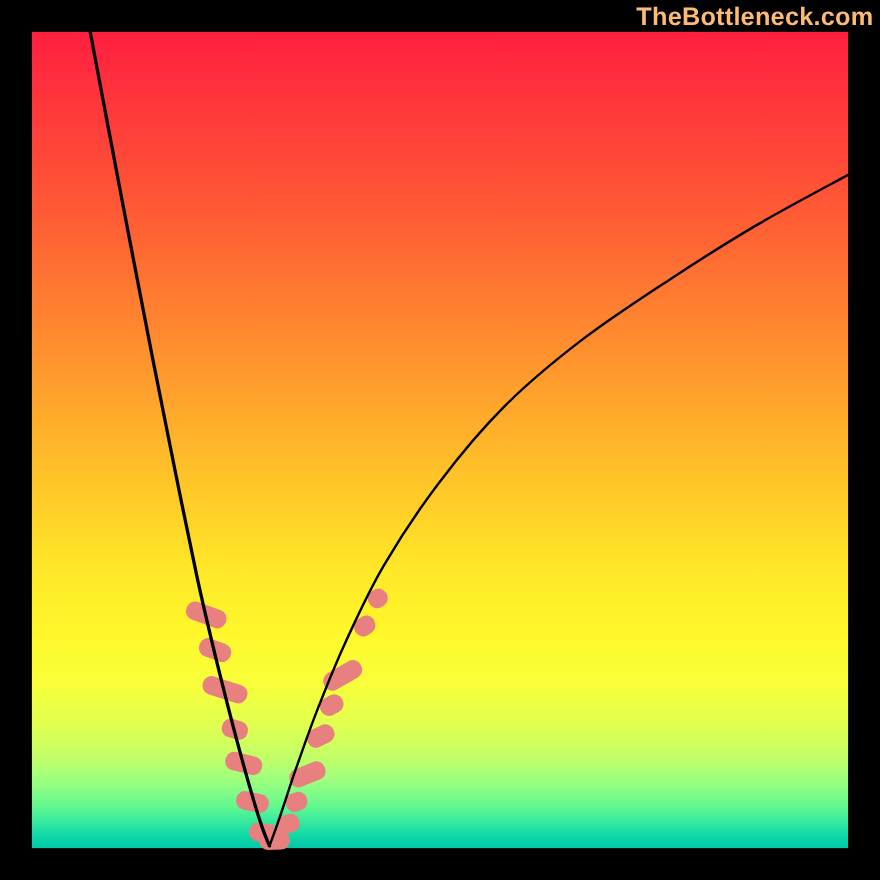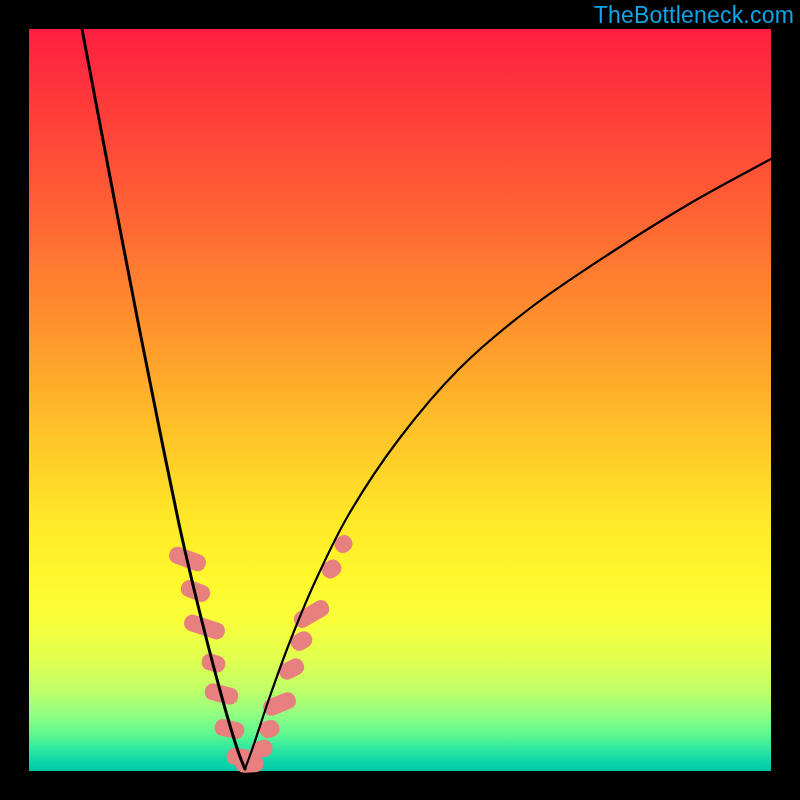--- a/index.html
+++ b/index.html
@@ -42,23 +42,23 @@
       #60f890 95%,
       #30e8a0 97%,
       #10d8a8 98.5%,
       #00c8a8 100%
     );
   }
   .watermark {
     position: absolute;
     top: 2px;
     right: 6px;
-    color: #0ea5e9;
+    color: #fdba74;
     font-size: 23px;
-    font-weight: 400;
+    font-weight: 700;
     letter-spacing: 0.2px;
     z-index: 50;
   }
   svg.curve {
     position: absolute;
     left: 0;
     top: 0;
     width: 742px;
     height: 742px;
     z-index: 10;

